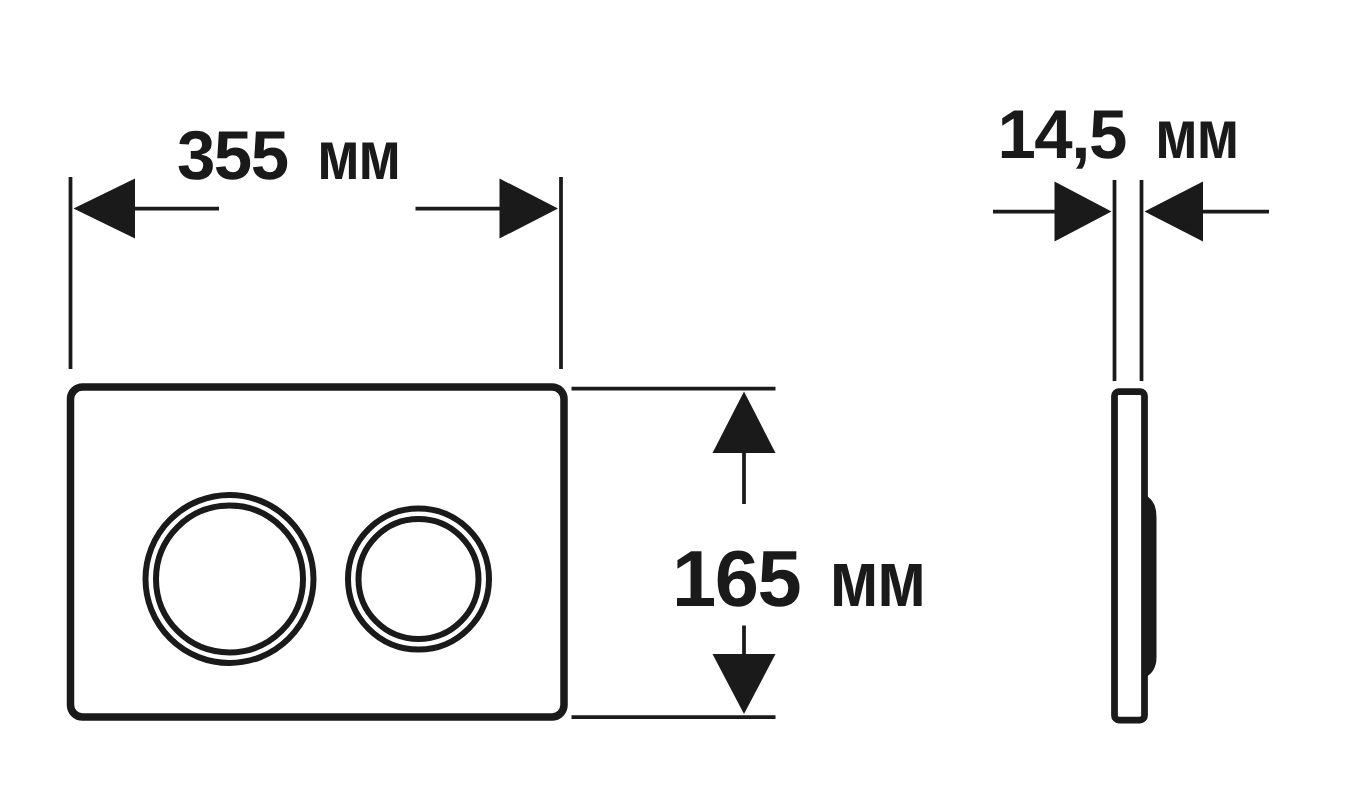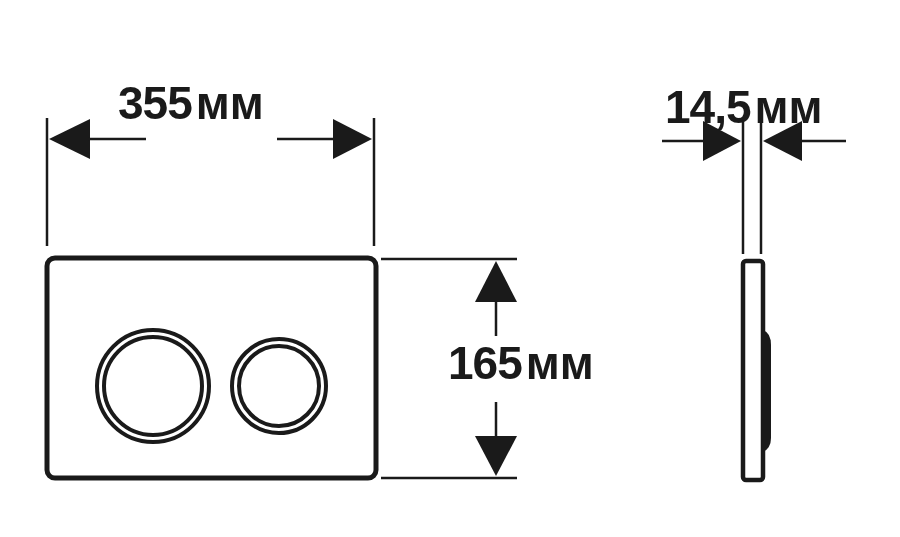--- a/index.html
+++ b/index.html
@@ -7,24 +7,24 @@
     .canvas { position: absolute; left: 0; top: 0; width: 900px; height: 537px; }
     .dim-label {
       position: absolute;
       font-family: "Liberation Sans", "DejaVu Sans", sans-serif;
       font-weight: bold;
       color: #1a1a1a;
       white-space: nowrap;
       line-height: 1;
       letter-spacing: -1px;
     }
-    .dim-label .unit { font-weight: bold; margin-left: 4px; letter-spacing: 0; }
+    .dim-label .unit { font-weight: bold; margin-left: 20px; letter-spacing: 0; font-family: Liberation Mono, monospace; }
     #label-width { left: 118px; top: 80px; font-size: 46px; }
-    #label-height { left: 448px; top: 340px; font-size: 46px; background: #fff; }
-    #label-depth { left: 665px; top: 84px; font-size: 46px; }
+    #label-height { left: 448px; top: 360px; font-size: 53px; background: #fff; }
+    #label-depth { left: 665px; top: 66px; font-size: 46px; }
   </style>
 </head>
 <body>
 
 <svg class="canvas" viewBox="0 0 900 537" xmlns="http://www.w3.org/2000/svg">
   <defs>
     <marker id="none"></marker>
   </defs>
 
   <g>

